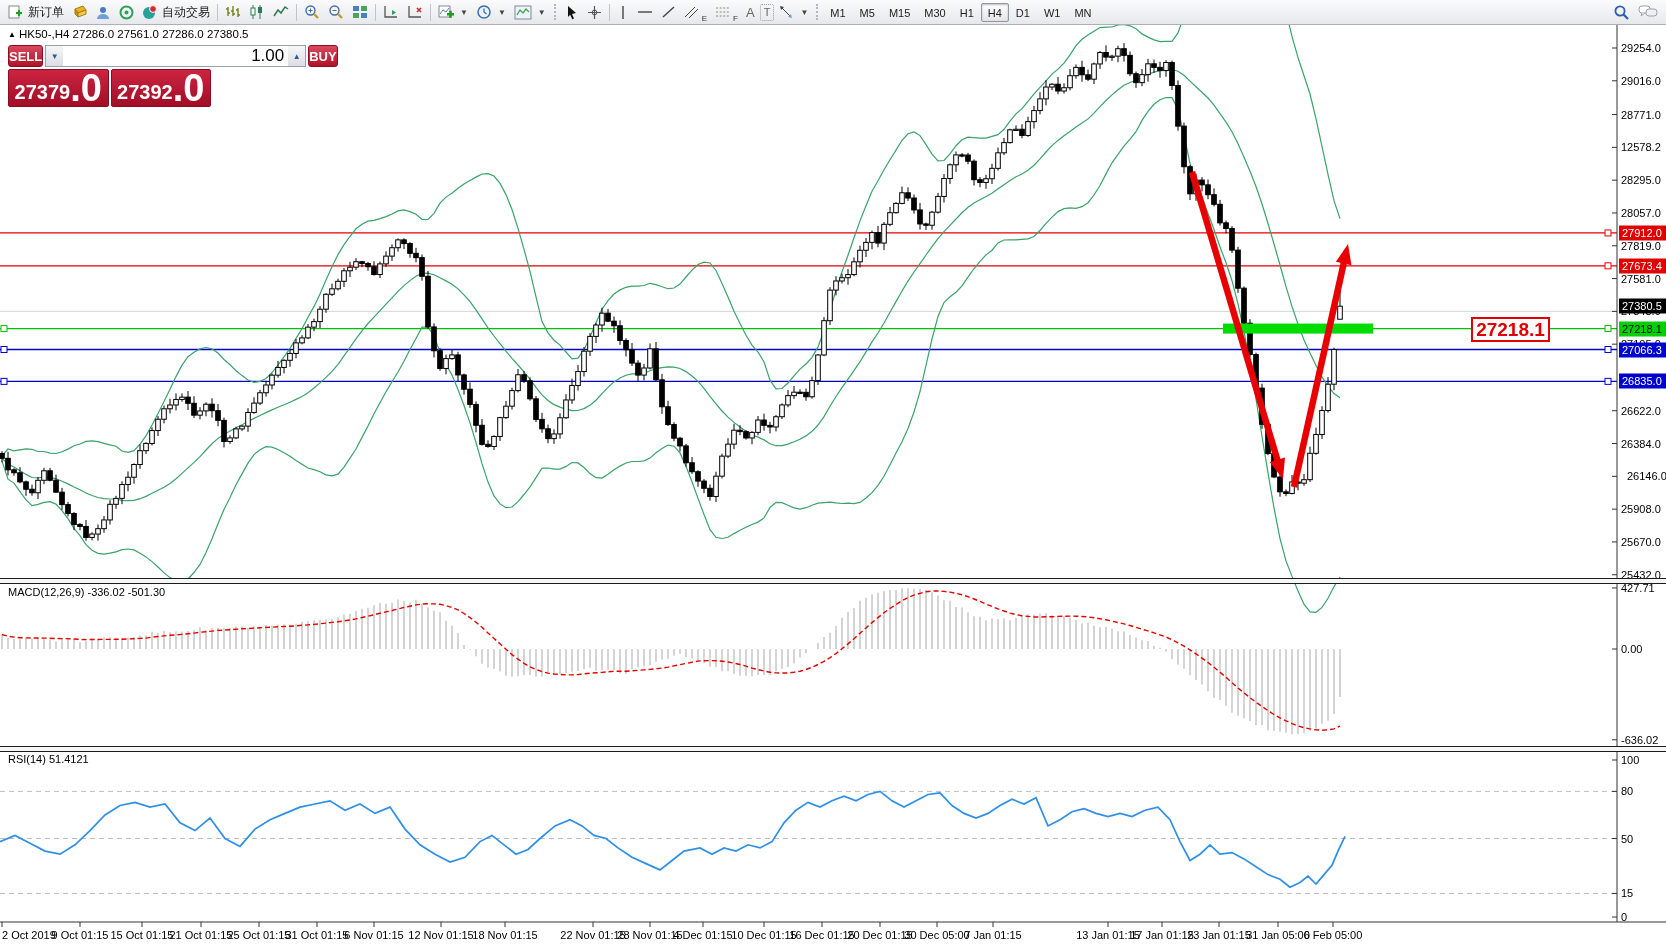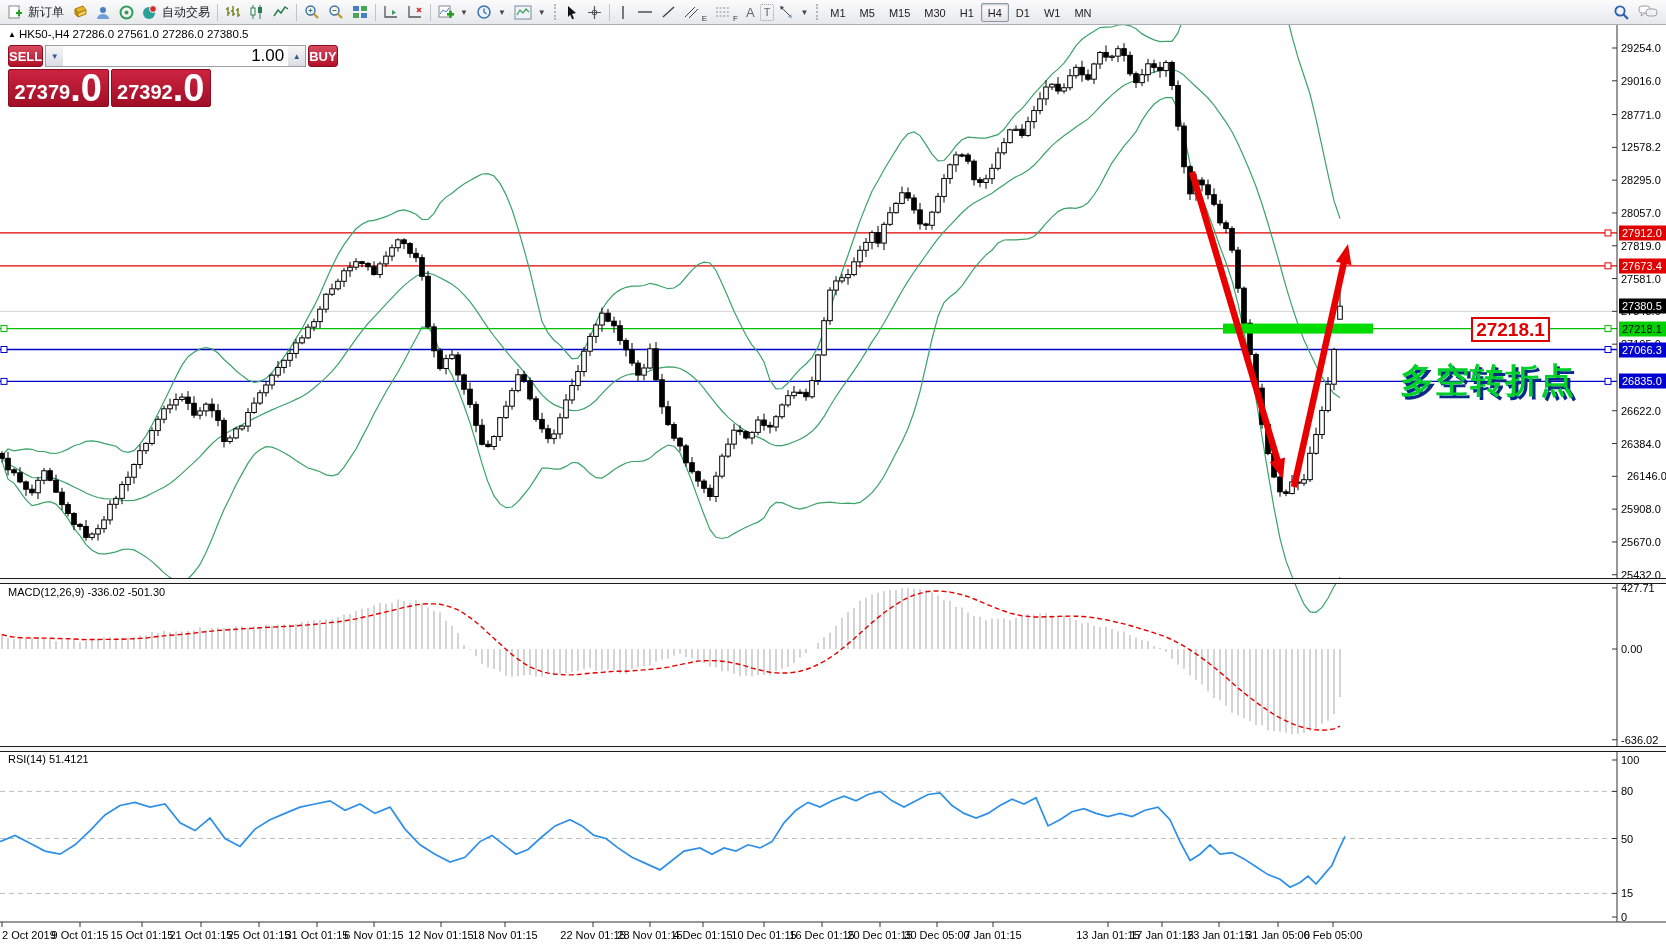--- a/index.html
+++ b/index.html
@@ -1061,21 +1061,20 @@
     </div>
   </div>
 
   <div class="ind-label" style="top:586px;">MACD(12,26,9) -336.02 -501.30</div>
   <div class="ind-label" style="top:753px;">RSI(14) 51.4121</div>
 
   <div class="splitter" style="top:578px;"></div>
   <div class="splitter" style="top:746px;"></div>
 
   <div class="price-box">27218.1</div>
-  <div class="turning-point">多空转折点</div>
 
   <div class="axis-layer" id="axis-layer">
       <div class="ptick" style="top: 48px;">29254.0</div>
       <div class="ptick" style="top: 80.8004px;">29016.0</div>
       <div class="ptick" style="top: 114.566px;">28771.0</div>
       <div class="ptick" style="top: 147.366px;">12578.2</div>
       <div class="ptick" style="top: 180.166px;">28295.0</div>
       <div class="ptick" style="top: 212.967px;">28057.0</div>
       <div class="ptick" style="top: 245.767px;">27819.0</div>
       <div class="ptick" style="top: 278.568px;">27581.0</div>

